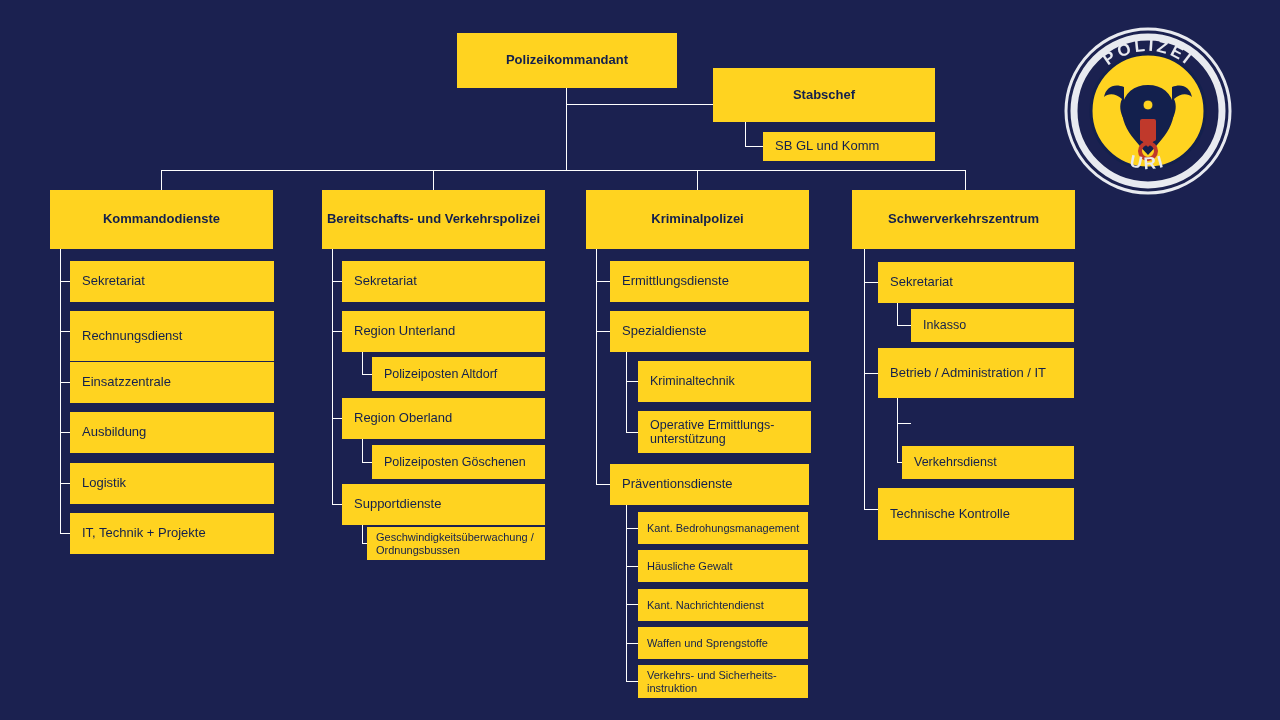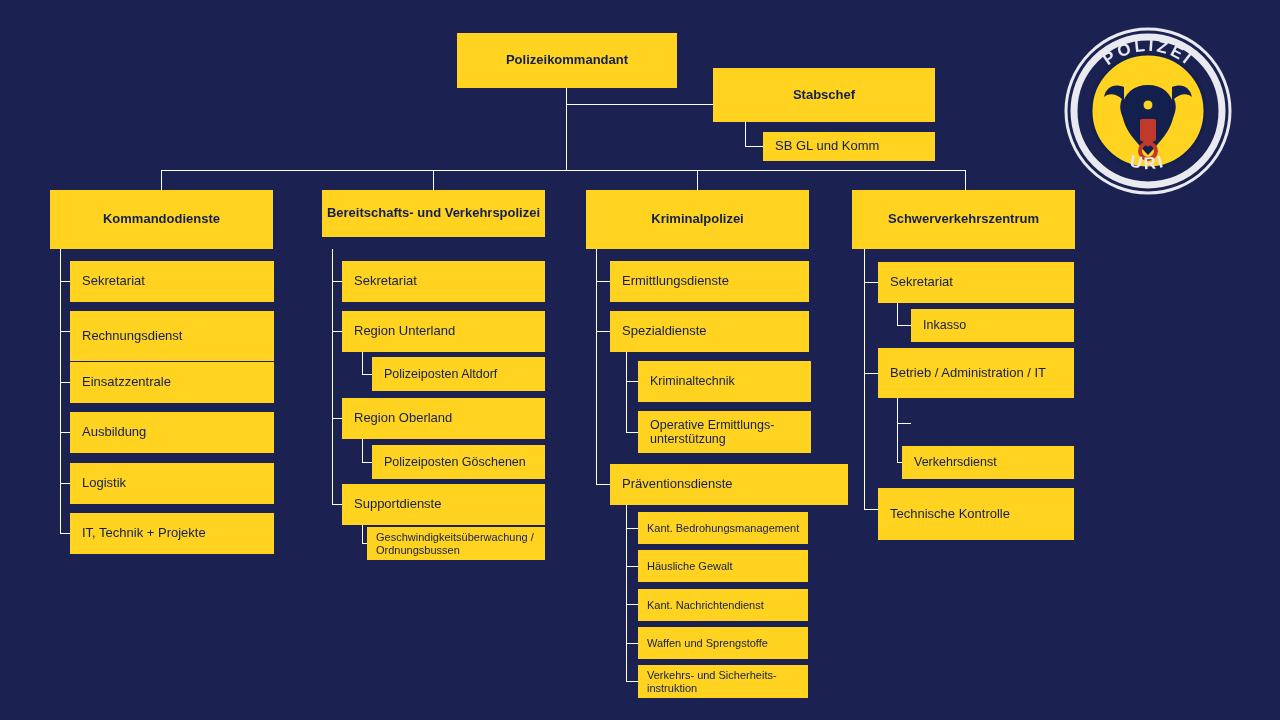--- a/index.html
+++ b/index.html
@@ -155,21 +155,21 @@
   <div class="node left l1" style="left:70px; top:412px; width:204px; height:41px;">
     <span>Ausbildung</span>
   </div>
   <div class="node left l1" style="left:70px; top:463px; width:204px; height:41px;">
     <span>Logistik</span>
   </div>
   <div class="node left l1" style="left:70px; top:513px; width:204px; height:41px;">
     <span>IT, Technik + Projekte</span>
   </div>
 
-  <div class="node center dept-node" style="left:322px; top:190px; width:223px; height:47px;">
+  <div class="node center dept-node" style="left:322px; top:190px; width:223px; height:59px;">
     <span style="display:block; width:100%;">Bereitschafts- und Verkehrspolizei</span>
   </div>
   <div class="node left l1" style="left:342px; top:261px; width:203px; height:41px;">
     <span>Sekretariat</span>
   </div>
   <div class="node left l1" style="left:342px; top:311px; width:203px; height:41px;">
     <span>Region Unterland</span>
   </div>
   <div class="node left l2" style="left:372px; top:357px; width:173px; height:34px;">
     <span>Polizeiposten Altdorf</span>
@@ -195,21 +195,21 @@
   </div>
   <div class="node left l1" style="left:610px; top:311px; width:199px; height:41px;">
     <span>Spezialdienste</span>
   </div>
   <div class="node left l2" style="left:638px; top:361px; width:173px; height:41px;">
     <span>Kriminaltechnik</span>
   </div>
   <div class="node left l2" style="left:638px; top:411px; width:173px; height:42px;">
     <span>Operative Ermittlungs-unterstützung</span>
   </div>
-  <div class="node left l1" style="left:610px; top:464px; width:238px; height:41px;">
+  <div class="node left l1" style="left:610px; top:464px; width:199px; height:41px;">
     <span>Präventionsdienste</span>
   </div>
   <div class="node left l3" style="left:638px; top:512px; width:170px; height:32px; padding-left:9px;align-items:center;">
     <span>Kant. Bedrohungsmanagement</span>
   </div>
   <div class="node left l3" style="left:638px; top:550px; width:170px; height:32px; padding-left:9px;">
     <span>Häusliche Gewalt</span>
   </div>
   <div class="node left l3" style="left:638px; top:589px; width:170px; height:32px; padding-left:9px;">
     <span>Kant. Nachrichtendienst</span>

